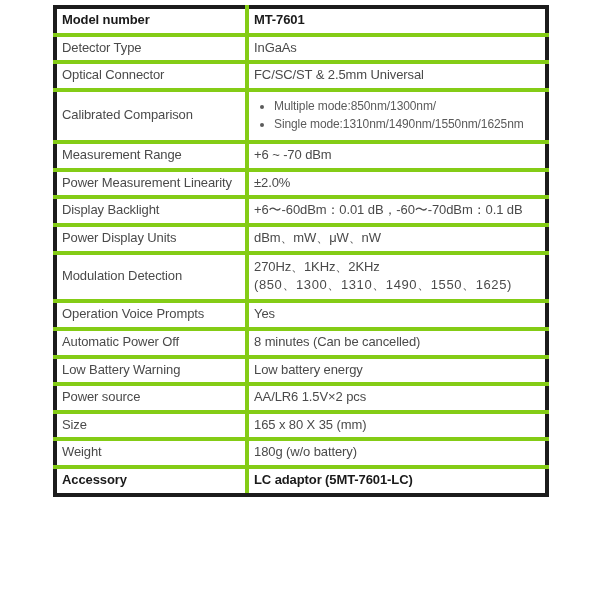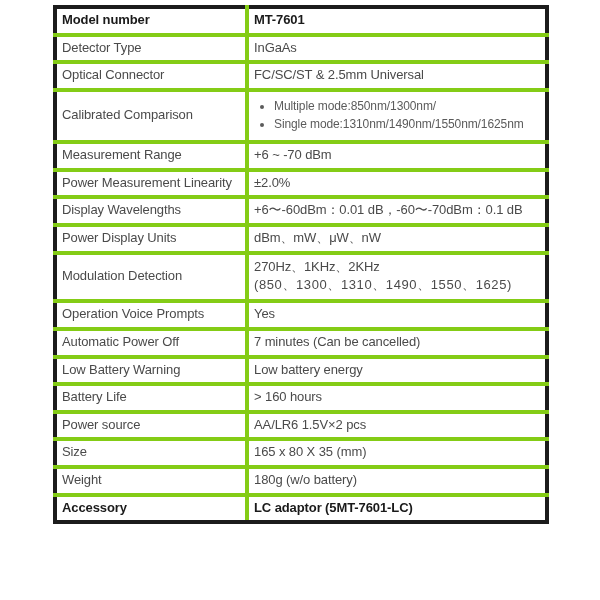--- a/index.html
+++ b/index.html
@@ -111,49 +111,45 @@
         </tr>
         <tr>
           <td class="param-cell">Measurement Range</td>
           <td class="value-cell">+6 ~ -70 dBm</td>
         </tr>
         <tr>
           <td class="param-cell">Power Measurement Linearity</td>
           <td class="value-cell">±2.0%</td>
         </tr>
         <tr>
-          <td class="param-cell">Display Wavelengths</td>
+          <td class="param-cell">Display Backlight</td>
           <td class="value-cell">+6〜-60dBm：0.01 dB，-60〜-70dBm：0.1 dB</td>
         </tr>
         <tr>
           <td class="param-cell">Power Display Units</td>
           <td class="value-cell">dBm、mW、μW、nW</td>
         </tr>
         <tr>
           <td class="param-cell">Modulation Detection</td>
           <td class="value-cell multi-line-value">
             <span class="value-line">270Hz、1KHz、2KHz</span>
             <span class="value-line spaced">(850、1300、1310、1490、1550、1625)</span>
           </td>
         </tr>
         <tr>
           <td class="param-cell">Operation Voice Prompts</td>
           <td class="value-cell">Yes</td>
         </tr>
         <tr>
           <td class="param-cell">Automatic Power Off</td>
-          <td class="value-cell">7 minutes (Can be cancelled)</td>
+          <td class="value-cell">8 minutes (Can be cancelled)</td>
         </tr>
         <tr>
           <td class="param-cell">Low Battery Warning</td>
           <td class="value-cell">Low battery energy</td>
-        </tr>
-        <tr>
-          <td class="param-cell">Battery Life</td>
-          <td class="value-cell">&gt; 160 hours</td>
         </tr>
         <tr>
           <td class="param-cell">Power source</td>
           <td class="value-cell">AA/LR6 1.5V×2 pcs</td>
         </tr>
         <tr>
           <td class="param-cell">Size</td>
           <td class="value-cell">165 x 80 X 35 (mm)</td>
         </tr>
         <tr>

